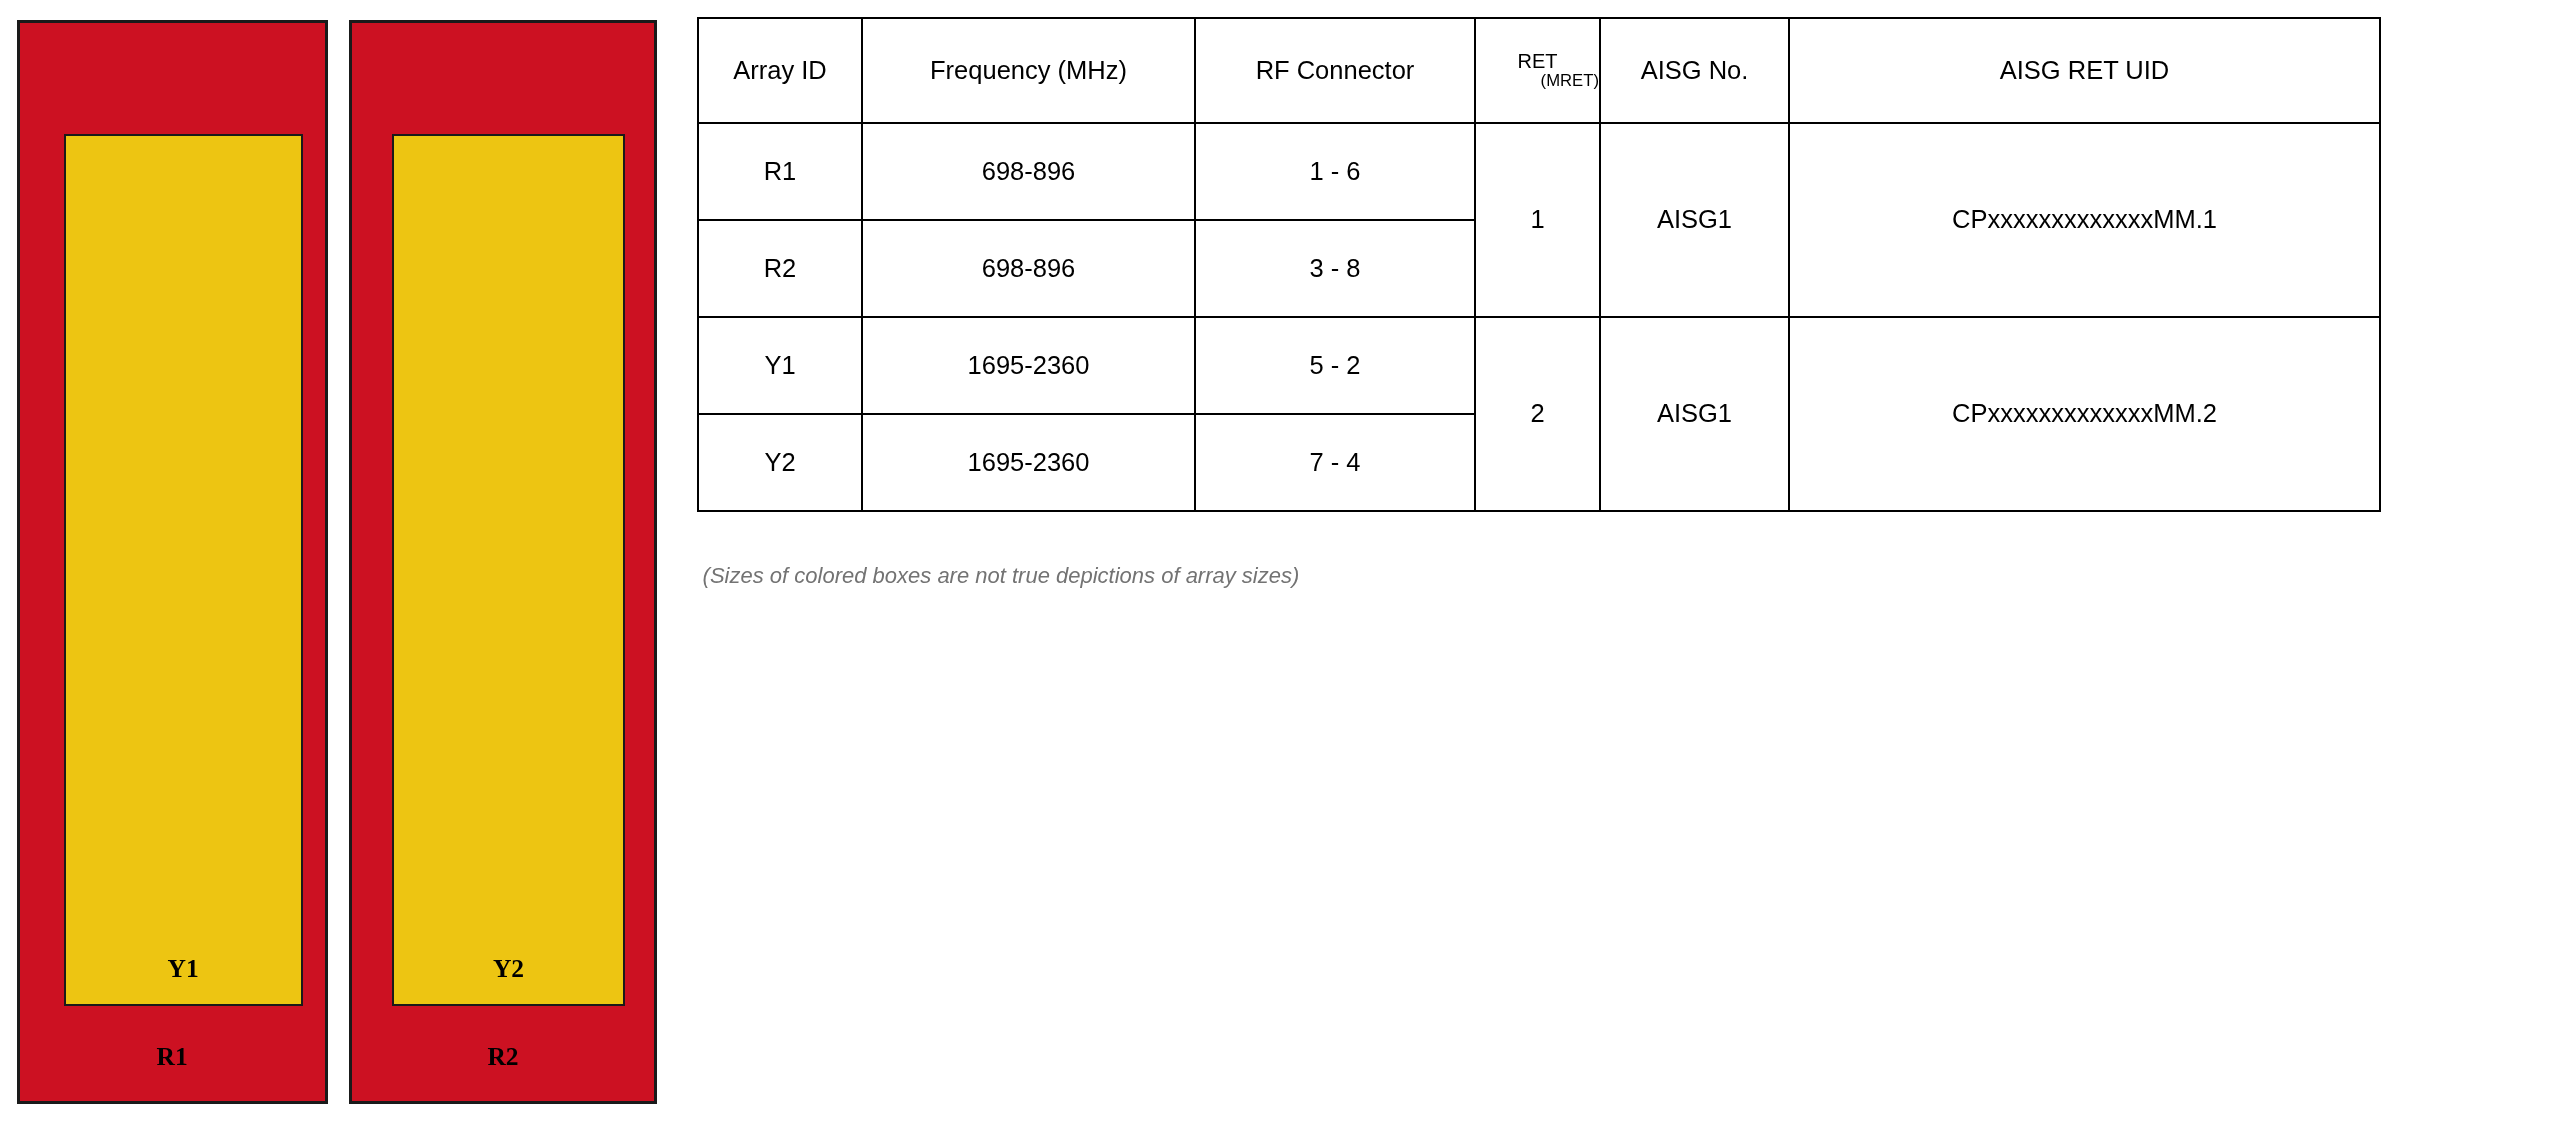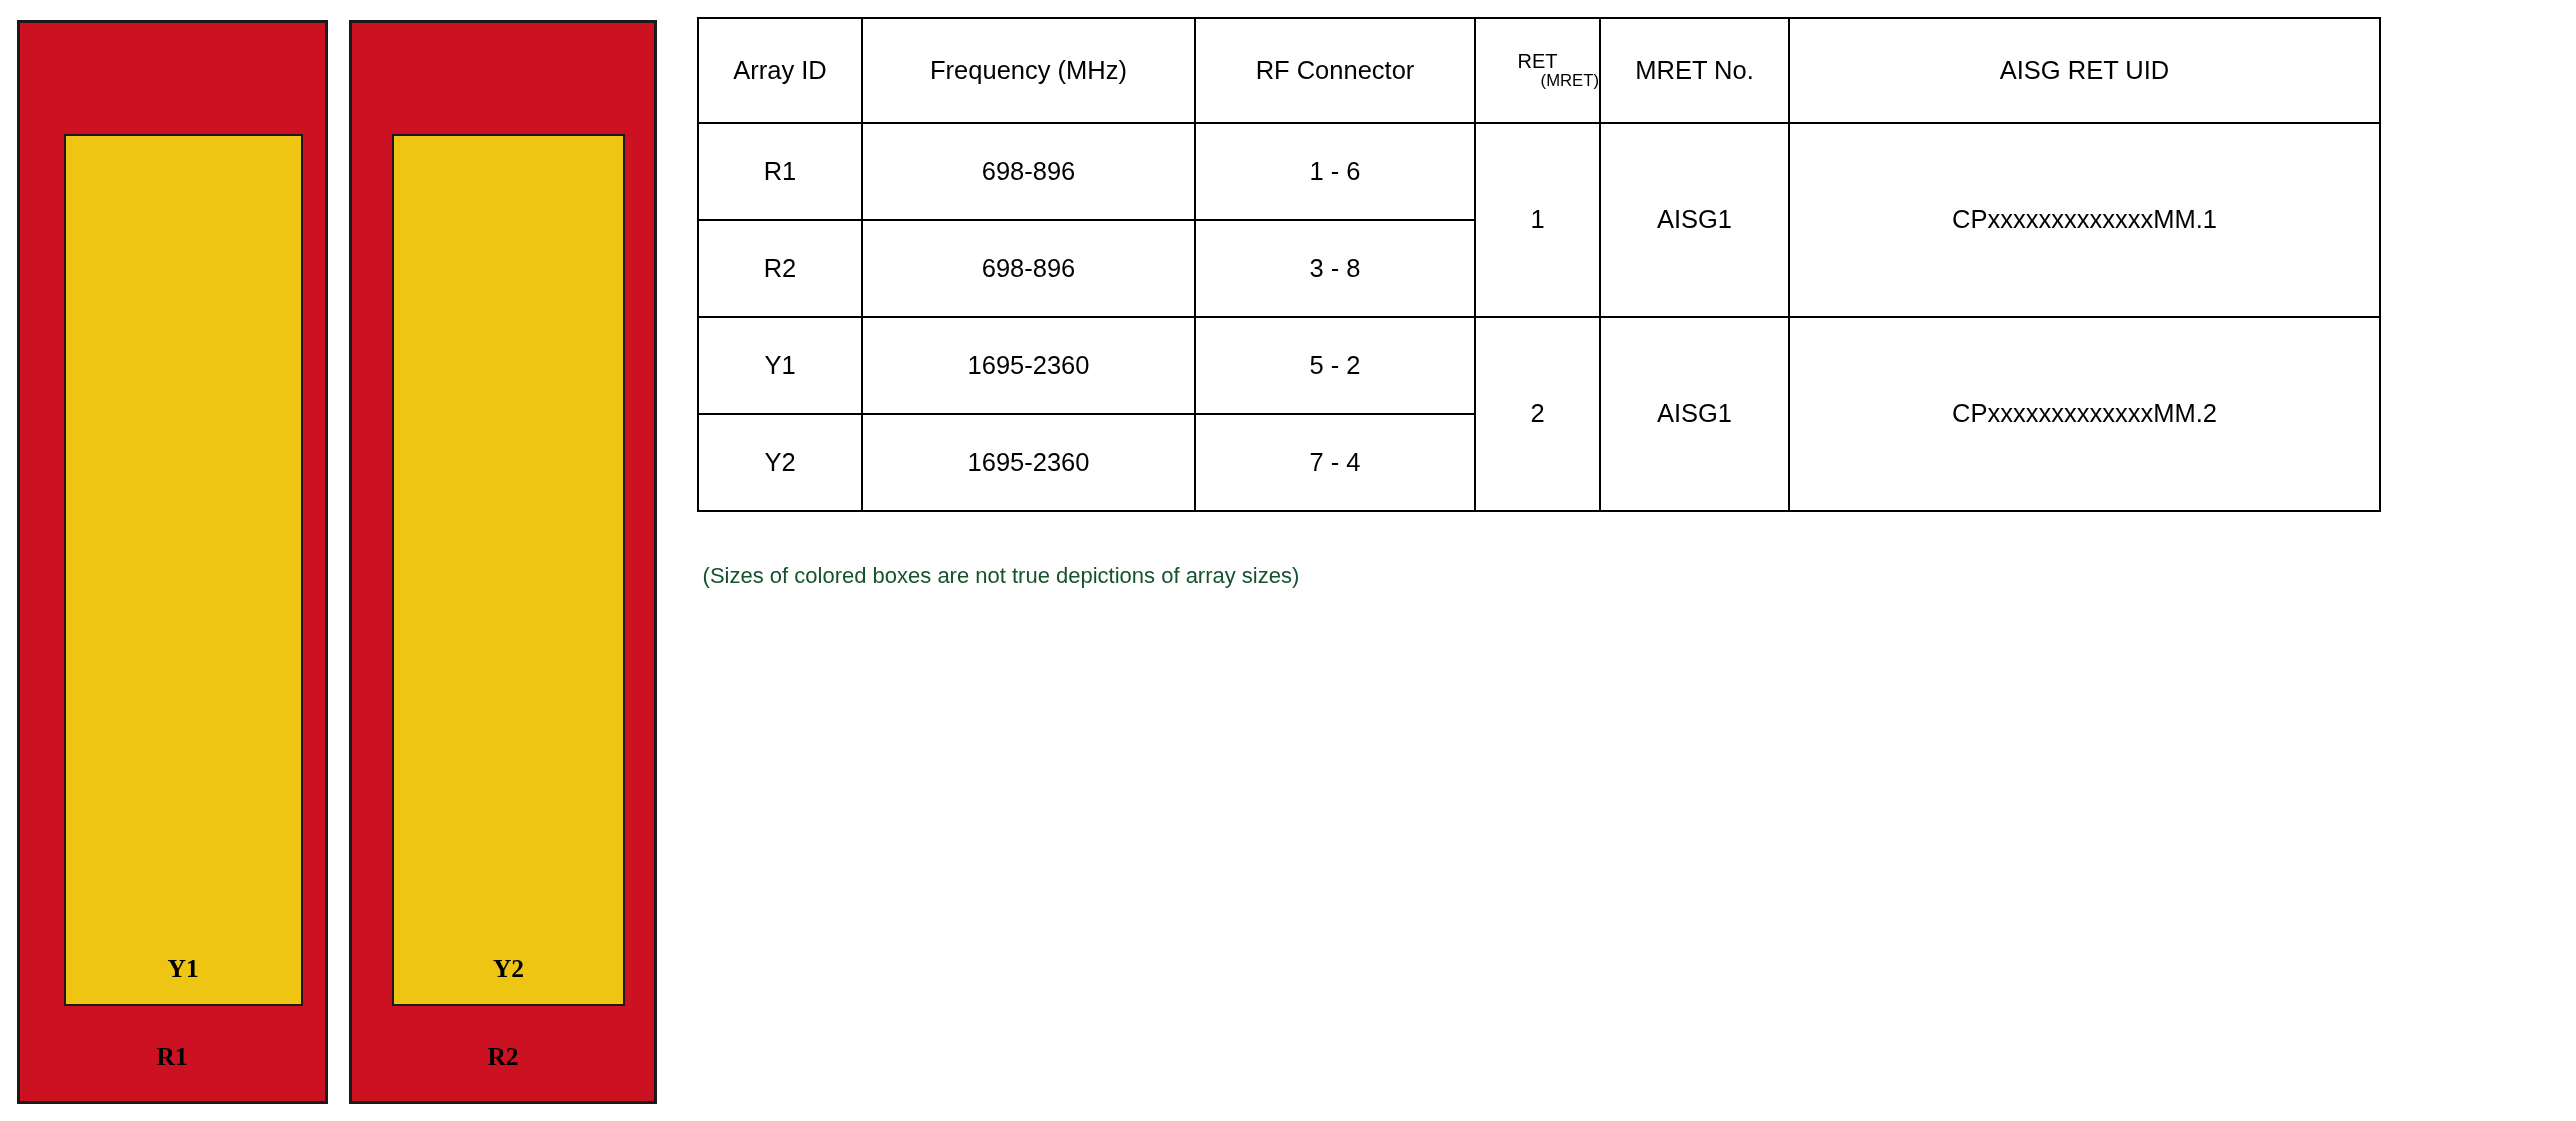--- a/index.html
+++ b/index.html
@@ -136,21 +136,22 @@
   }
   td.cell-yellow {
     background: #edc512;
     font-weight: bold;
   }
 
   #footnote {
     margin-top: 51px;
     margin-left: 5.6px;
     font-size: 22px;
-    color: #14532d;
+    color: #737373;
+    font-style: italic;
   }
 </style>
 </head>
 <body>
 
 <div id="diagram">
 
   <div class="array-block" id="array-block-1">
     <div class="inner-array" id="inner-array-1">
       <span class="array-label inner-label">Y1</span>
@@ -180,21 +181,21 @@
     </colgroup>
     <thead>
       <tr>
         <td>Array ID</td>
         <td>Frequency (MHz)</td>
         <td>RF Connector</td>
         <td>
           <span class="hdr-ret-main">RET</span>
           <span class="hdr-ret-sub">(MRET)</span>
         </td>
-        <td>MRET No.</td>
+        <td>AISG No.</td>
         <td>AISG RET UID</td>
       </tr>
     </thead>
     <tbody>
       <tr>
         <td class="cell-red">R1</td>
         <td>698-896</td>
         <td>1 - 6</td>
         <td rowspan="2">1</td>
         <td rowspan="2">AISG1</td>

